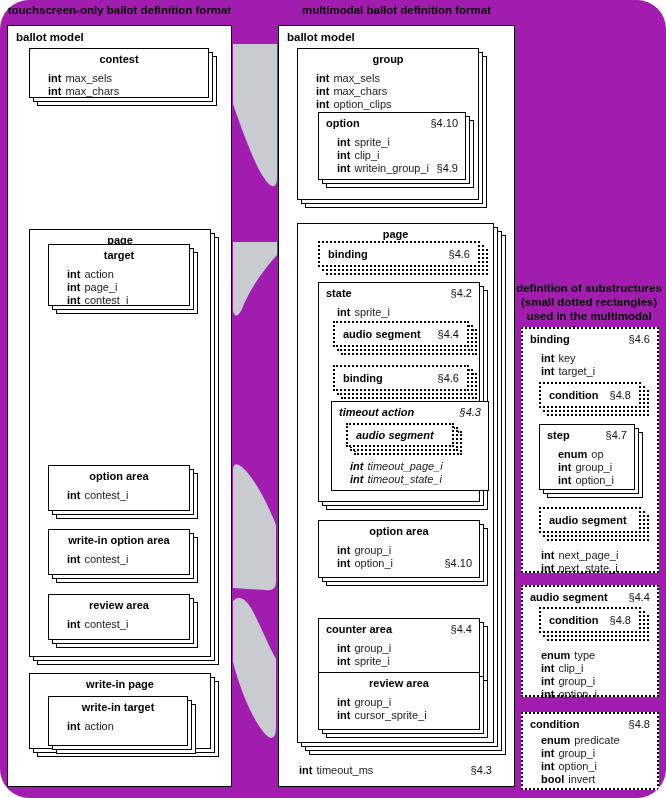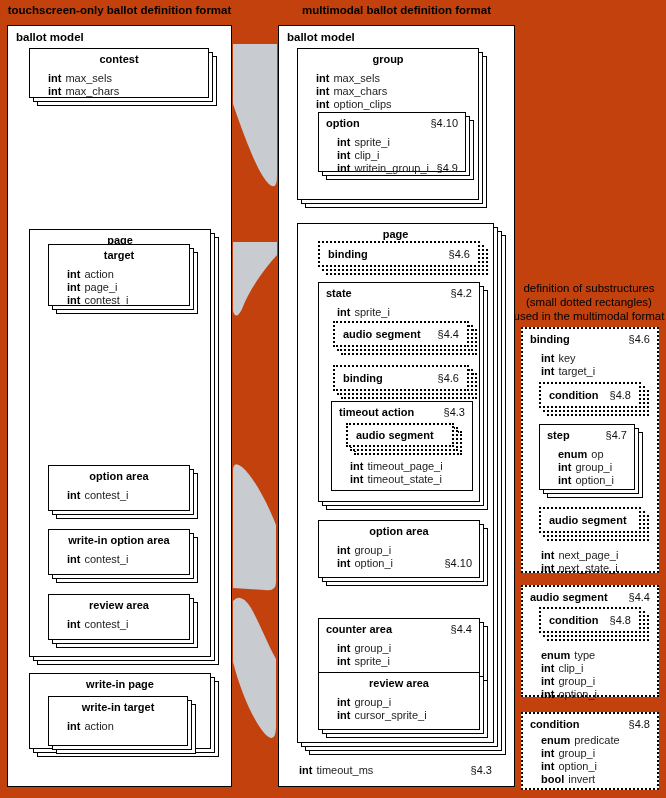--- a/index.html
+++ b/index.html
@@ -1,17 +1,17 @@
 <!DOCTYPE html>
 <html><head>
 <meta charset="utf-8">
 <style>
   html,body{margin:0;padding:0;background:#fff;}
-  #canvas{position:relative;width:666px;height:798px;background:#c2410c;
-          font-family:"Liberation Sans",sans-serif;font-size:11px;color:#1a1a1a;overflow:hidden;}
+  #canvas{position:relative;width:666px;height:798px;background:#a21caf;
+          font-family:"Liberation Sans",sans-serif;font-size:11px;color:#1a1a1a;overflow:hidden;border-radius:29px;}
   *{box-sizing:border-box;}
   .col-title{position:absolute;text-align:center;font-weight:bold;font-size:11.5px;color:#000;}
   
   #ribbons{position:absolute;left:0;top:0;z-index:0;}
   
   .box{position:absolute;padding-left:44px;}
   .e{position:absolute;background:#fff;border:1.5px solid #000;}
   .e1{inset:4px -4px -4px 4px;z-index:2;}
   .e2{inset:8px -8px -8px 8px;z-index:1;}
   .e3{inset:12px -12px -12px 12px;z-index:0;}
@@ -21,21 +21,21 @@
   .bh{display:flex;align-items:baseline;padding:4px 7px 0 7px;font-weight:bold;font-size:11px;line-height:13px;color:#000;justify-content:center;}
   .bsec{margin-left:auto;font-weight:normal;color:#111;}
   .dh{display:flex;align-items:center;height:100%;padding:0 8px;font-weight:bold;font-size:11px;color:#000;}
   .dh .bsec{margin-left:auto;font-weight:normal;}
   .flds{padding:6px 7px 0 18px;}
   .fr{display:flex;align-items:baseline;font-size:11px;line-height:13px;color:#222;}
   .kw{font-weight:bold;margin-right:4px;color:#000;}
   .fsec{margin-left:auto;color:#111;}
   .abs{position:absolute;}
   .mlabel{padding:5px 0 0 8px;font-weight:bold;font-size:11.5px;line-height:13px;color:#000;}
-  .rhead{position:absolute;text-align:center;font-size:11.5px;line-height:14px;color:#000;}
+  .rhead{position:absolute;text-align:center;font-size:11.5px;line-height:14px;color:#000;font-weight:bold;}
 </style>
 </head>
 <body>
 
 <div id="canvas">
 
   <svg id="ribbons" width="666" height="798" viewBox="0 0 666 798">
     <path fill="#c8ccd1" d="M233 44 L277 44 L277 176 Q277 193 267 182 C256 169 243 133 233 104 Z"></path>
     <path fill="#c8ccd1" d="M233 242 L277 242 L277 255 C267 266 249 289 242 309 Q236 321 233 311 Z"></path>
     <path fill="#c8ccd1" d="M233 471 Q233 460 242 467 C255 478 269 507 276 525 L276 582 Q276 592 265 590 L233 588 Z"></path>
@@ -197,21 +197,21 @@
               </div>
             <div class="fr">
                 <span class="kw">int</span>
                 <span>max_chars</span>
               </div>
             <div class="fr">
                 <span class="kw">int</span>
                 <span>option_clips</span>
               </div>
           </div>
-          <div class="box" style="left:20px;top:63px;width:148px;height:60px;">
+          <div class="box" style="left:20px;top:63px;width:148px;height:68px;">
             <i class="e e2"></i>
               <i class="e e1"></i>
             <div class="face">
               <div class="bh">
                   <span>option</span>
                   <span class="bsec">§4.10</span>
                 </div>
               <div class="flds">
                 <div class="fr">
                     <span class="kw">int</span>
@@ -280,21 +280,21 @@
                 <i class="e e2"></i>
                   <i class="e e1"></i>
                 <div class="face">
                     <div class="dh">
                       <span>binding</span>
                       <span class="bsec">§4.6</span>
                     </div>
                   </div>
               </div>
 
-              <div class="box" style="left:12px;top:118px;width:142px;height:90px;">
+              <div class="box" style="left:12px;top:118px;width:158px;height:90px;font-style:italic;">
                 <div class="face">
                   <div class="bh">
                       <span>timeout action</span>
                       <span class="bsec">§4.3</span>
                     </div>
                   <div class="box dot" style="left:14px;top:21px;width:108px;height:24px;">
                     <i class="e e2"></i>
                       <i class="e e1"></i>
                     <div class="face">
                         <div class="dh">

